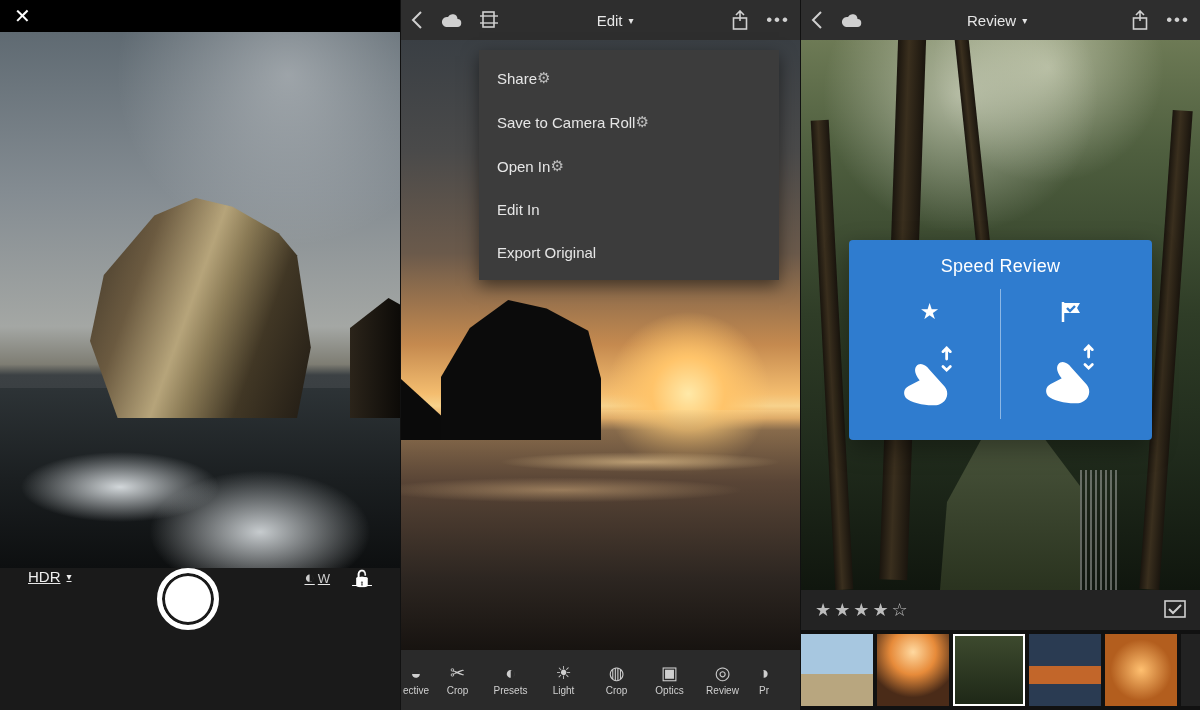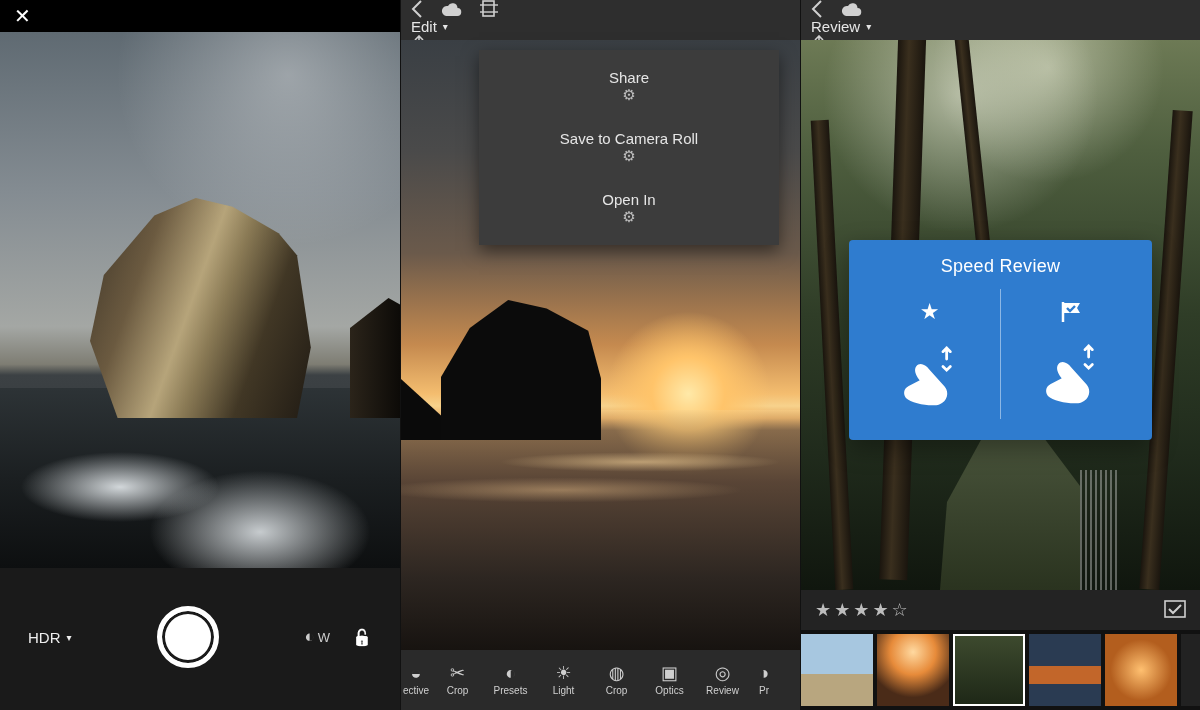--- a/index.html
+++ b/index.html
@@ -65,40 +65,41 @@
   .s1-ctrl { text-align:center; font-size:12px; letter-spacing:.4px; color:#ddd; cursor:pointer; }
   .s1-ctrl .top { display:block; font-weight:500; }
   .s1-ctrl .bot { display:block; margin-top:2px; font-size:11px; color:#ccc; }
   .awb-badge {
     display:inline-block; border:2px solid #ddd; padding:0 3px; font-size:10px;
     border-radius:3px; letter-spacing:0; margin-top:2px;
   }
   .bracket { font-size:14px; letter-spacing:-2px; display:block; }
   .reset-icn { font-size:15px; display:block; }
   .s1-row2 {
-    flex:1; display:flex; align-items:center; justify-content:space-between;
+    flex:1; display:flex; align-items:flex-start; justify-content:space-between;
     padding:0 28px 4px 28px;
+    text-decoration:underline;
   }
   .hdr-btn { font-size:15px; color:#eee; cursor:pointer; display:flex; align-items:center; gap:6px;}
   .shutter {
     width:62px; height:62px; border-radius:50%;
     background:#fff; border:5px solid #fff;
     box-shadow: inset 0 0 0 3px #1a1a1a;
     cursor:pointer;
   }
   .right-icons { display:flex; gap:22px; align-items:center; color:#ccc; font-size:16px;}
   .lens-icn { display:flex; align-items:center; gap:3px; font-size:13px;}
   .lens-icn::before{content:"◐"; font-size:17px; color:#ccc;}
   .lock-icn::before{content:"🔓"; font-size:16px; filter:grayscale(1) brightness(1.6);}
 
   
   .topbar {
     position:absolute; top:0; left:0; right:0; height:40px;
-    background:#2e2e2e; display:flex; justify-content:space-between;
-    padding:0 10px; font-size:15px;flex-direction:column;
+    background:#2e2e2e; display:flex; align-items:center; justify-content:space-between;
+    padding:0 10px; font-size:15px;
   }
   .tb-left, .tb-right { display:flex; gap:18px; align-items:center; }
   .tb-title { cursor:pointer; display:flex; align-items:center; gap:6px; }
   .tb-icn { cursor:pointer; color:#d0d0d0; font-size:17px; display:inline-flex; }
   .chev-d { font-size:10px; }
   .s2-photo {
     position:absolute; top:40px; left:0; right:0; bottom:60px; overflow:hidden;
   }
   .s2-sky {
     position:absolute; inset:0;
@@ -127,21 +128,21 @@
       radial-gradient(ellipse 200px 14px at 60% 40%, rgba(255,220,160,.55), rgba(0,0,0,0) 70%),
       radial-gradient(ellipse 260px 18px at 40% 75%, rgba(255,210,150,.4), rgba(0,0,0,0) 70%);
   }
   .s2-menu {
     position:absolute; top:50px; left:78px; width:300px;
     background:#3c3c3c; padding:6px 0;
     box-shadow:0 6px 16px rgba(0,0,0,.5);
   }
   .s2-menu-row {
     display:flex; align-items:center;
-    padding:13px 18px; font-size:15px; color:#e6e6e6; cursor:pointer;flex-direction:column;
+    padding:13px 18px; font-size:15px; color:#e6e6e6; cursor:pointer;
   }
   .s2-menu-row .gear { color:#bdbdbd; font-size:15px; }
   .s2-bottombar {
     position:absolute; left:0; right:0; bottom:0; height:60px;
     background:#2a2a2a; display:flex; align-items:center;
   }
   .s2-tool { flex:0 0 53px; text-align:center; color:#cfcfcf; font-size:10px; cursor:pointer;
              display:flex; flex-direction:column; align-items:center; gap:3px;}
   .s2-tool .ticon { font-size:18px; line-height:1; }
   .s2-tool.cut { flex:0 0 30px; overflow:hidden; }
@@ -283,20 +284,26 @@
         <span>Share</span>
         <span class="gear">⚙</span>
       </div>
       <div class="s2-menu-row">
         <span>Save to Camera Roll</span>
         <span class="gear">⚙</span>
       </div>
       <div class="s2-menu-row">
         <span>Open In</span>
         <span class="gear">⚙</span>
+      </div>
+      <div class="s2-menu-row">
+        <span>Edit In</span>
+      </div>
+      <div class="s2-menu-row">
+        <span>Export Original</span>
       </div>
     </div>
 
   <div class="s2-bottombar" id="s2-tools">
       <div class="s2-tool cut">
         <span class="ticon">◒</span>
         <span>ective</span>
       </div>
       <div class="s2-tool">
         <span class="ticon">✂</span>

